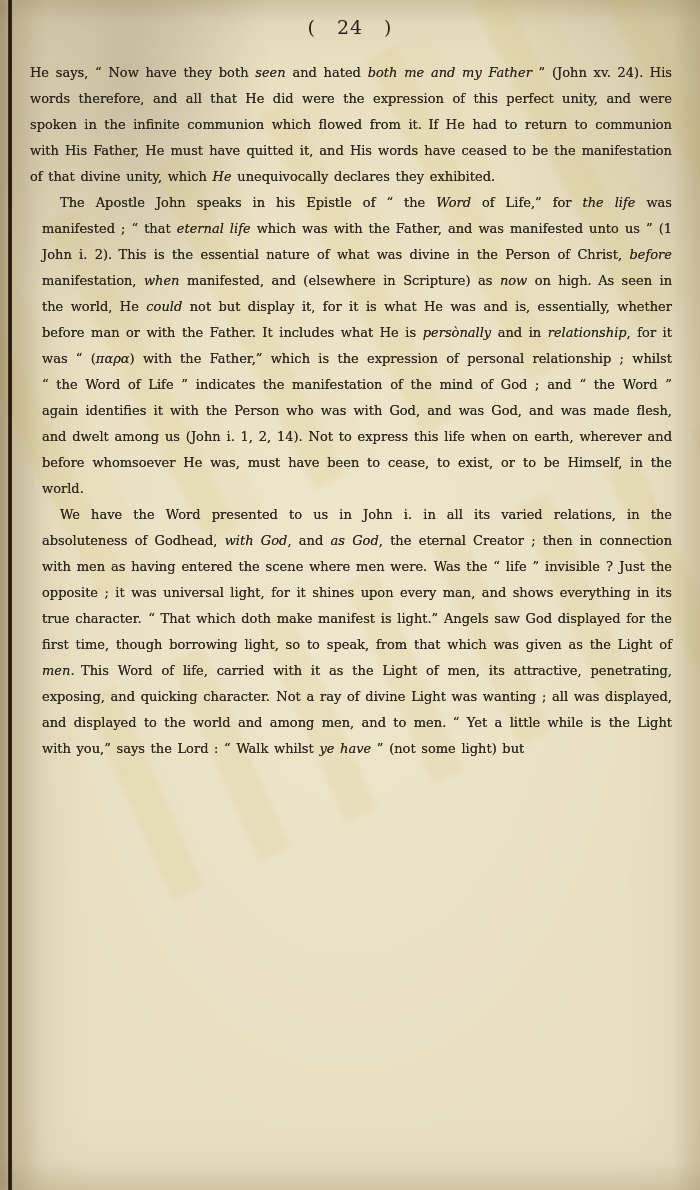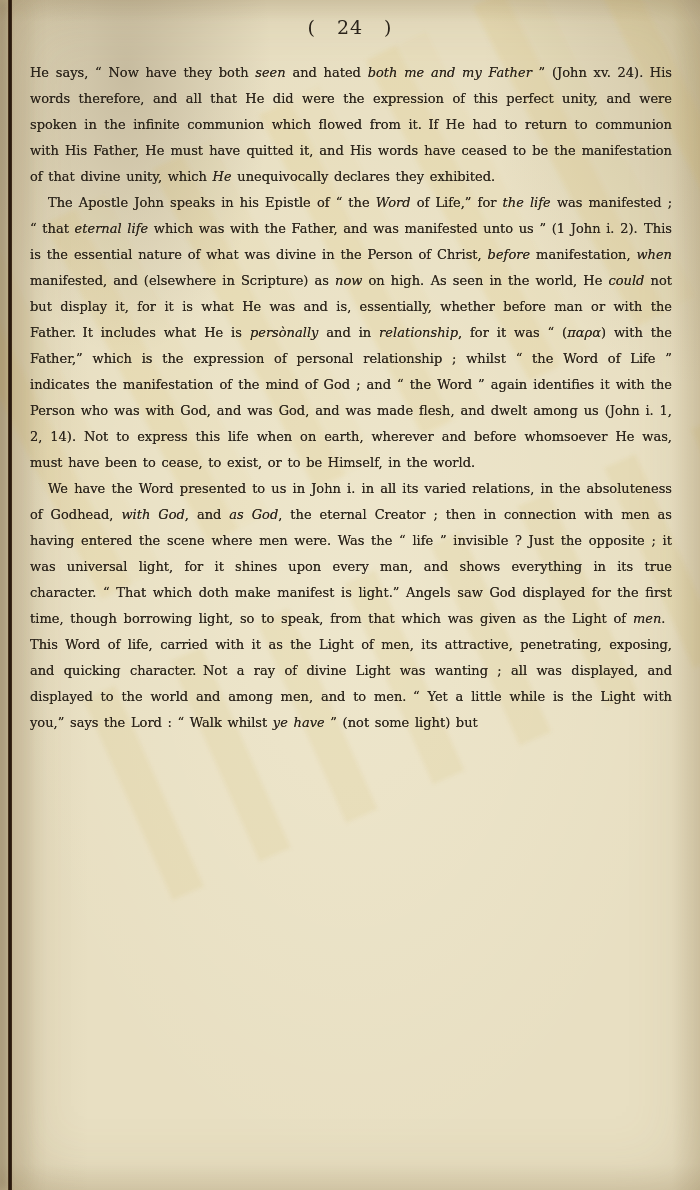--- a/index.html
+++ b/index.html
@@ -59,21 +59,21 @@
     position: absolute; top: 60px; left: 30px; right: 28px;
     text-align: justify;
     font-size: 13px;
     line-height: 26px;
     word-spacing: 1.5px;
     text-shadow: 0 0 0.5px rgba(43,36,27,0.75);
     hyphens: auto;
     -webkit-hyphens: auto;
   }
   .text-block p { margin: 0; }
-  .text-block p.indent { text-indent: 18px; }
+  .text-block p.indent { text-indent: 18px; margin-left: 12px; }
   .text-block em { font-style: italic; }
 </style>
 </head>
 <body>
 
 <div class="scan">
   <div class="stain stain1"></div>
   <div class="stain stain2"></div>
   <div class="gutter"></div>
   <div class="page-number">

